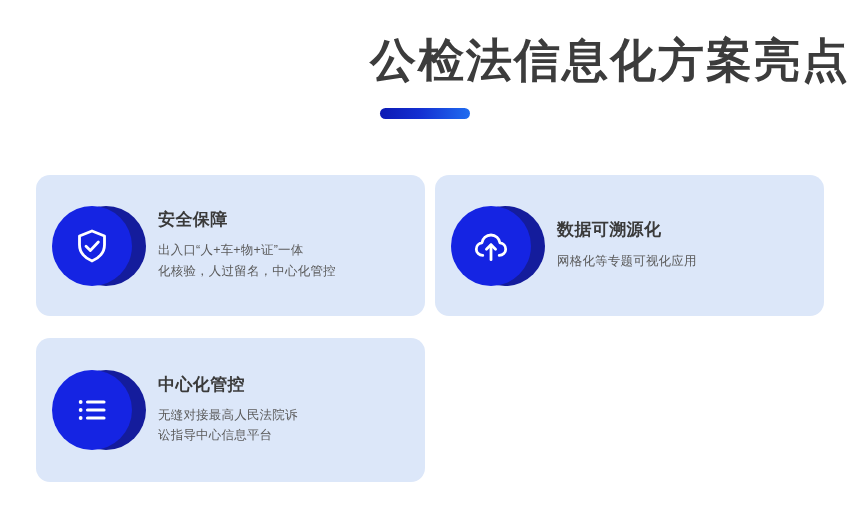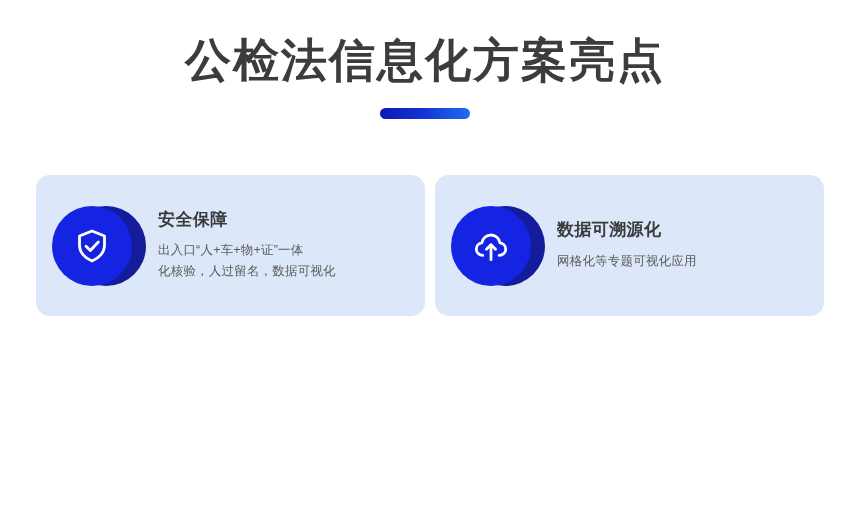--- a/index.html
+++ b/index.html
@@ -13,21 +13,21 @@
   body {
     background: #ffffff;
     font-family: "Liberation Sans", "DejaVu Sans", sans-serif;
     position: relative;
   }
 
   
   .header {
     width: 100%;
     padding-top: 34px;
-    text-align: center;
+    text-align: right;
   }
 
   .page-title {
     font-size: 46px;
     font-weight: bold;
     color: #3c3c3c;
     letter-spacing: 2px;
     line-height: 1.15;
     white-space: nowrap;
   }
@@ -131,36 +131,56 @@
       <div class="icon-front">
         <svg width="40" height="40" viewBox="0 0 24 24" fill="none" stroke="#ffffff" stroke-width="1.7" stroke-linecap="round" stroke-linejoin="round">
           <path d="M12 3 L19.5 6 V11.2 C19.5 15.8 16.3 19.4 12 21 C7.7 19.4 4.5 15.8 4.5 11.2 V6 Z"></path>
           <path d="M8.4 12.1 L11 14.7 L15.8 9.6"></path>
         </svg>
       </div>
     </div>
     <div class="card-text">
       <div class="card-title">安全保障</div>
       <div class="card-desc">出入口“人+车+物+证”一体
-化核验，人过留名，数据可视化</div>
+化核验，人过留名，中心化管控</div>
     </div>
   </div>
 
   <div class="feature-card">
     <div class="icon-badge">
       <div class="icon-shadow"></div>
       <div class="icon-front">
         <svg width="42" height="42" viewBox="0 0 24 24" fill="none" stroke="#ffffff" stroke-width="1.6" stroke-linecap="round" stroke-linejoin="round">
           <path d="M7.3 17.4 C5.2 17.4 3.6 15.8 3.6 13.8 C3.6 12 5 10.4 6.8 10.2 C7.1 7.6 9.3 5.7 12 5.7 C14.6 5.7 16.8 7.6 17.1 10.2 C19 10.4 20.4 12 20.4 13.8 C20.4 15.8 18.8 17.4 16.7 17.4"></path>
           <path d="M12 19.8 V11.4"></path>
           <path d="M9.4 13.9 L12 11.3 L14.6 13.9"></path>
         </svg>
       </div>
     </div>
     <div class="card-text">
       <div class="card-title">数据可溯源化</div>
       <div class="card-desc single-line">网格化等专题可视化应用</div>
     </div>
   </div>
 
+  <div class="feature-card">
+    <div class="icon-badge">
+      <div class="icon-shadow"></div>
+      <div class="icon-front">
+        <svg width="40" height="40" viewBox="0 0 24 24" fill="none" stroke="#ffffff" stroke-width="1.9" stroke-linecap="round">
+          <circle cx="5.2" cy="7.2" r="1.15" fill="#ffffff" stroke="none"></circle>
+          <circle cx="5.2" cy="12" r="1.15" fill="#ffffff" stroke="none"></circle>
+          <circle cx="5.2" cy="16.8" r="1.15" fill="#ffffff" stroke="none"></circle>
+          <path d="M9.3 7.2 H19.2"></path>
+          <path d="M9.3 12 H19.2"></path>
+          <path d="M9.3 16.8 H19.2"></path>
+        </svg>
+      </div>
+    </div>
+    <div class="card-text">
+      <div class="card-title">中心化管控</div>
+      <div class="card-desc">无缝对接最高人民法院诉
+讼指导中心信息平台</div>
+    </div>
+  </div>
 
 
 </div>
 
 </body></html>

